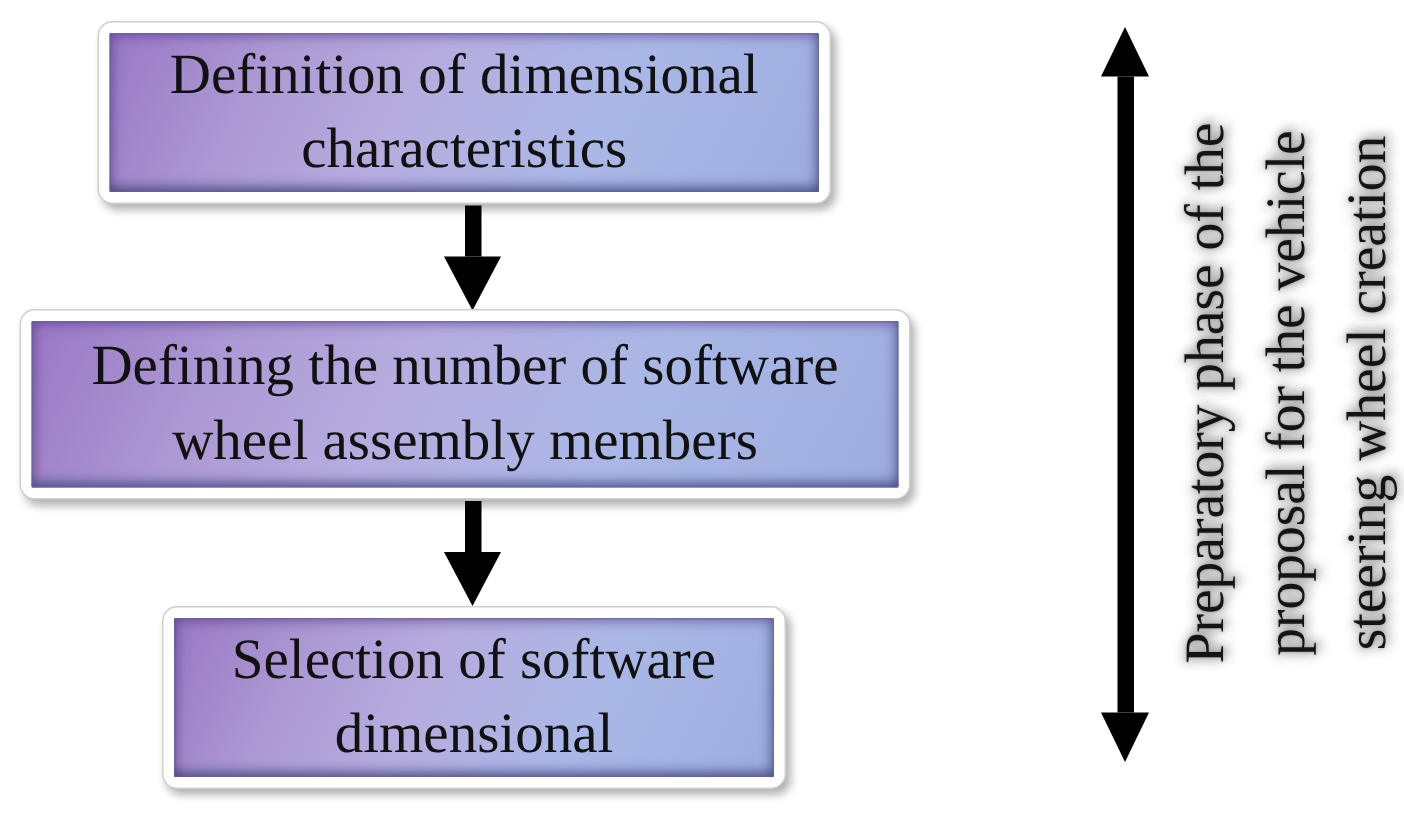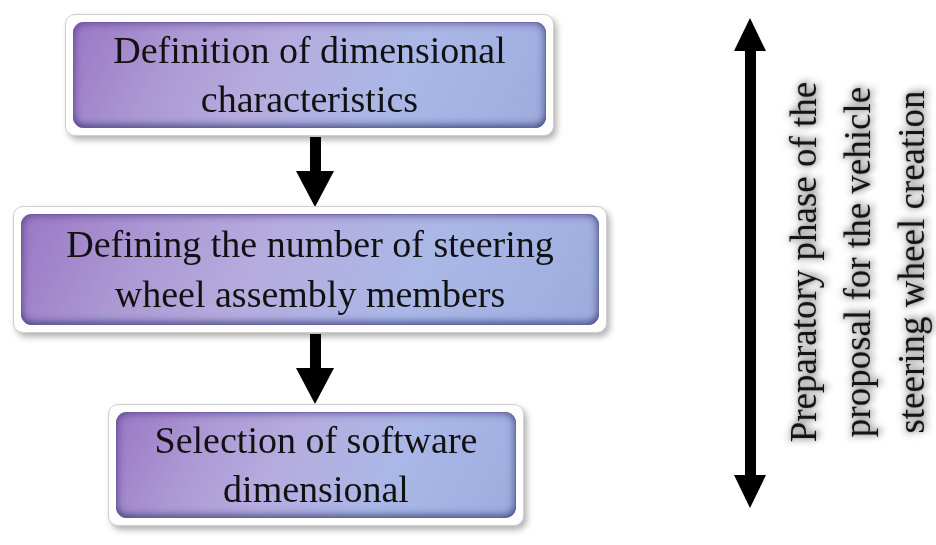--- a/index.html
+++ b/index.html
@@ -19,21 +19,21 @@
     background: #ffffff;
     border: 1px solid #cfcfcf;
     border-radius: 10px;
     padding: 7px;
     box-shadow: 3px 4px 6px rgba(0,0,0,0.30);
   }
   .proc-fill {
     box-sizing: border-box;
     width: 100%;
     height: 100%;
-    border-radius: 11px;
+    border-radius: 1px;
     display: flex;
     align-items: center;
     justify-content: center;
     text-align: center;
     color: #111111;
     font-size: 38px;
     line-height: 1.30;
     white-space: pre-line;
     background: linear-gradient(117deg,
       #9a77c5 0%,
@@ -116,21 +116,21 @@
     <div class="proc-fill">Definition of dimensional
 characteristics</div>
   </div>
 
   <div class="down-arrow" id="arrow-1">
     <div class="shaft"></div>
     <div class="head"></div>
   </div>
 
   <div class="proc-box" id="box-2">
-    <div class="proc-fill">Defining the number of steering
+    <div class="proc-fill">Defining the number of software
 wheel assembly members</div>
   </div>
 
   <div class="down-arrow" id="arrow-2">
     <div class="shaft"></div>
     <div class="head"></div>
   </div>
 
   <div class="proc-box" id="box-3">
     <div class="proc-fill">Selection of software

